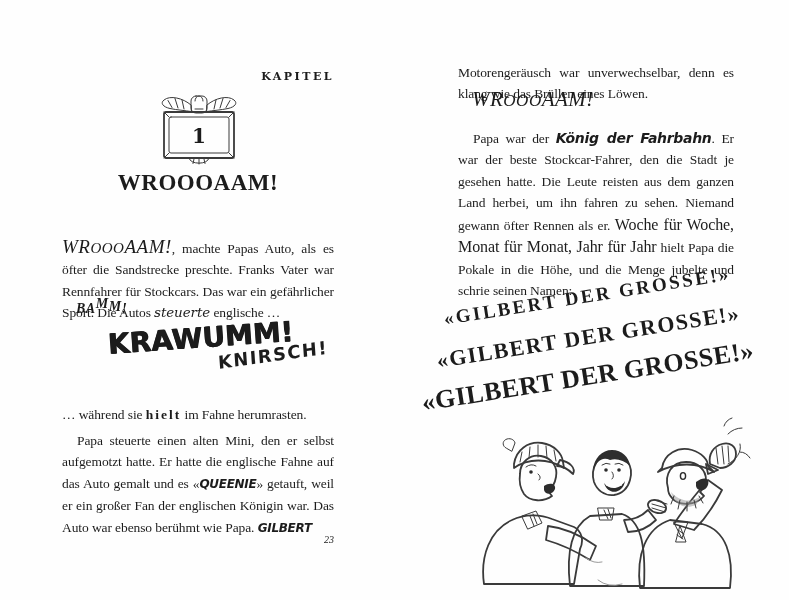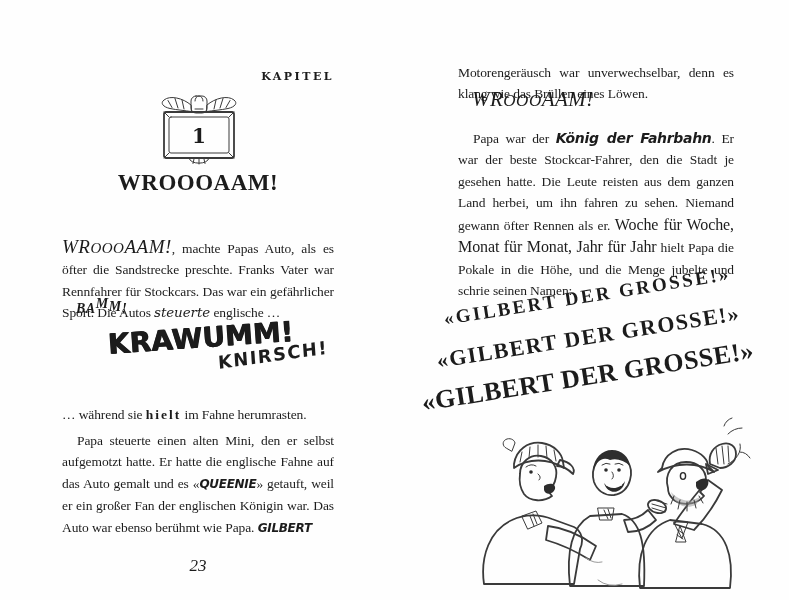--- a/index.html
+++ b/index.html
@@ -52,21 +52,21 @@
     transform:rotate(-8deg) skewX(-4deg);transform-origin:0 50%;
     white-space:nowrap;
   }
   .p2{left:62px;top:390px;width:272px;}
   .immer{font-weight:bold;letter-spacing:2px;}
   .p3{left:62px;top:416px;width:272px;}
   .display-name{
     font-family:"DejaVu Sans", sans-serif;font-weight:bold;font-style:italic;
     font-size:12px;letter-spacing:-0.3px;
   }
-  .pagenum{left:62px;top:556px;width:272px;text-align:center;font-style:italic;font-size:17px;}
+  .pagenum{left:62px;top:534px;width:272px;text-align:right;font-style:italic;font-size:10px;}
 
   
   .rp1{left:458px;top:48px;width:276px;}
   .wroam-line{
     left:472px;top:87px;font-style:italic;font-size:21px;letter-spacing:0.5px;white-space:nowrap;
   }
   .wroam-line .ooo{font-size:17px;}
   .rp2{left:458px;top:114px;width:276px;}
   .koenig{
     font-family:"DejaVu Sans", sans-serif;font-weight:bold;font-style:italic;

